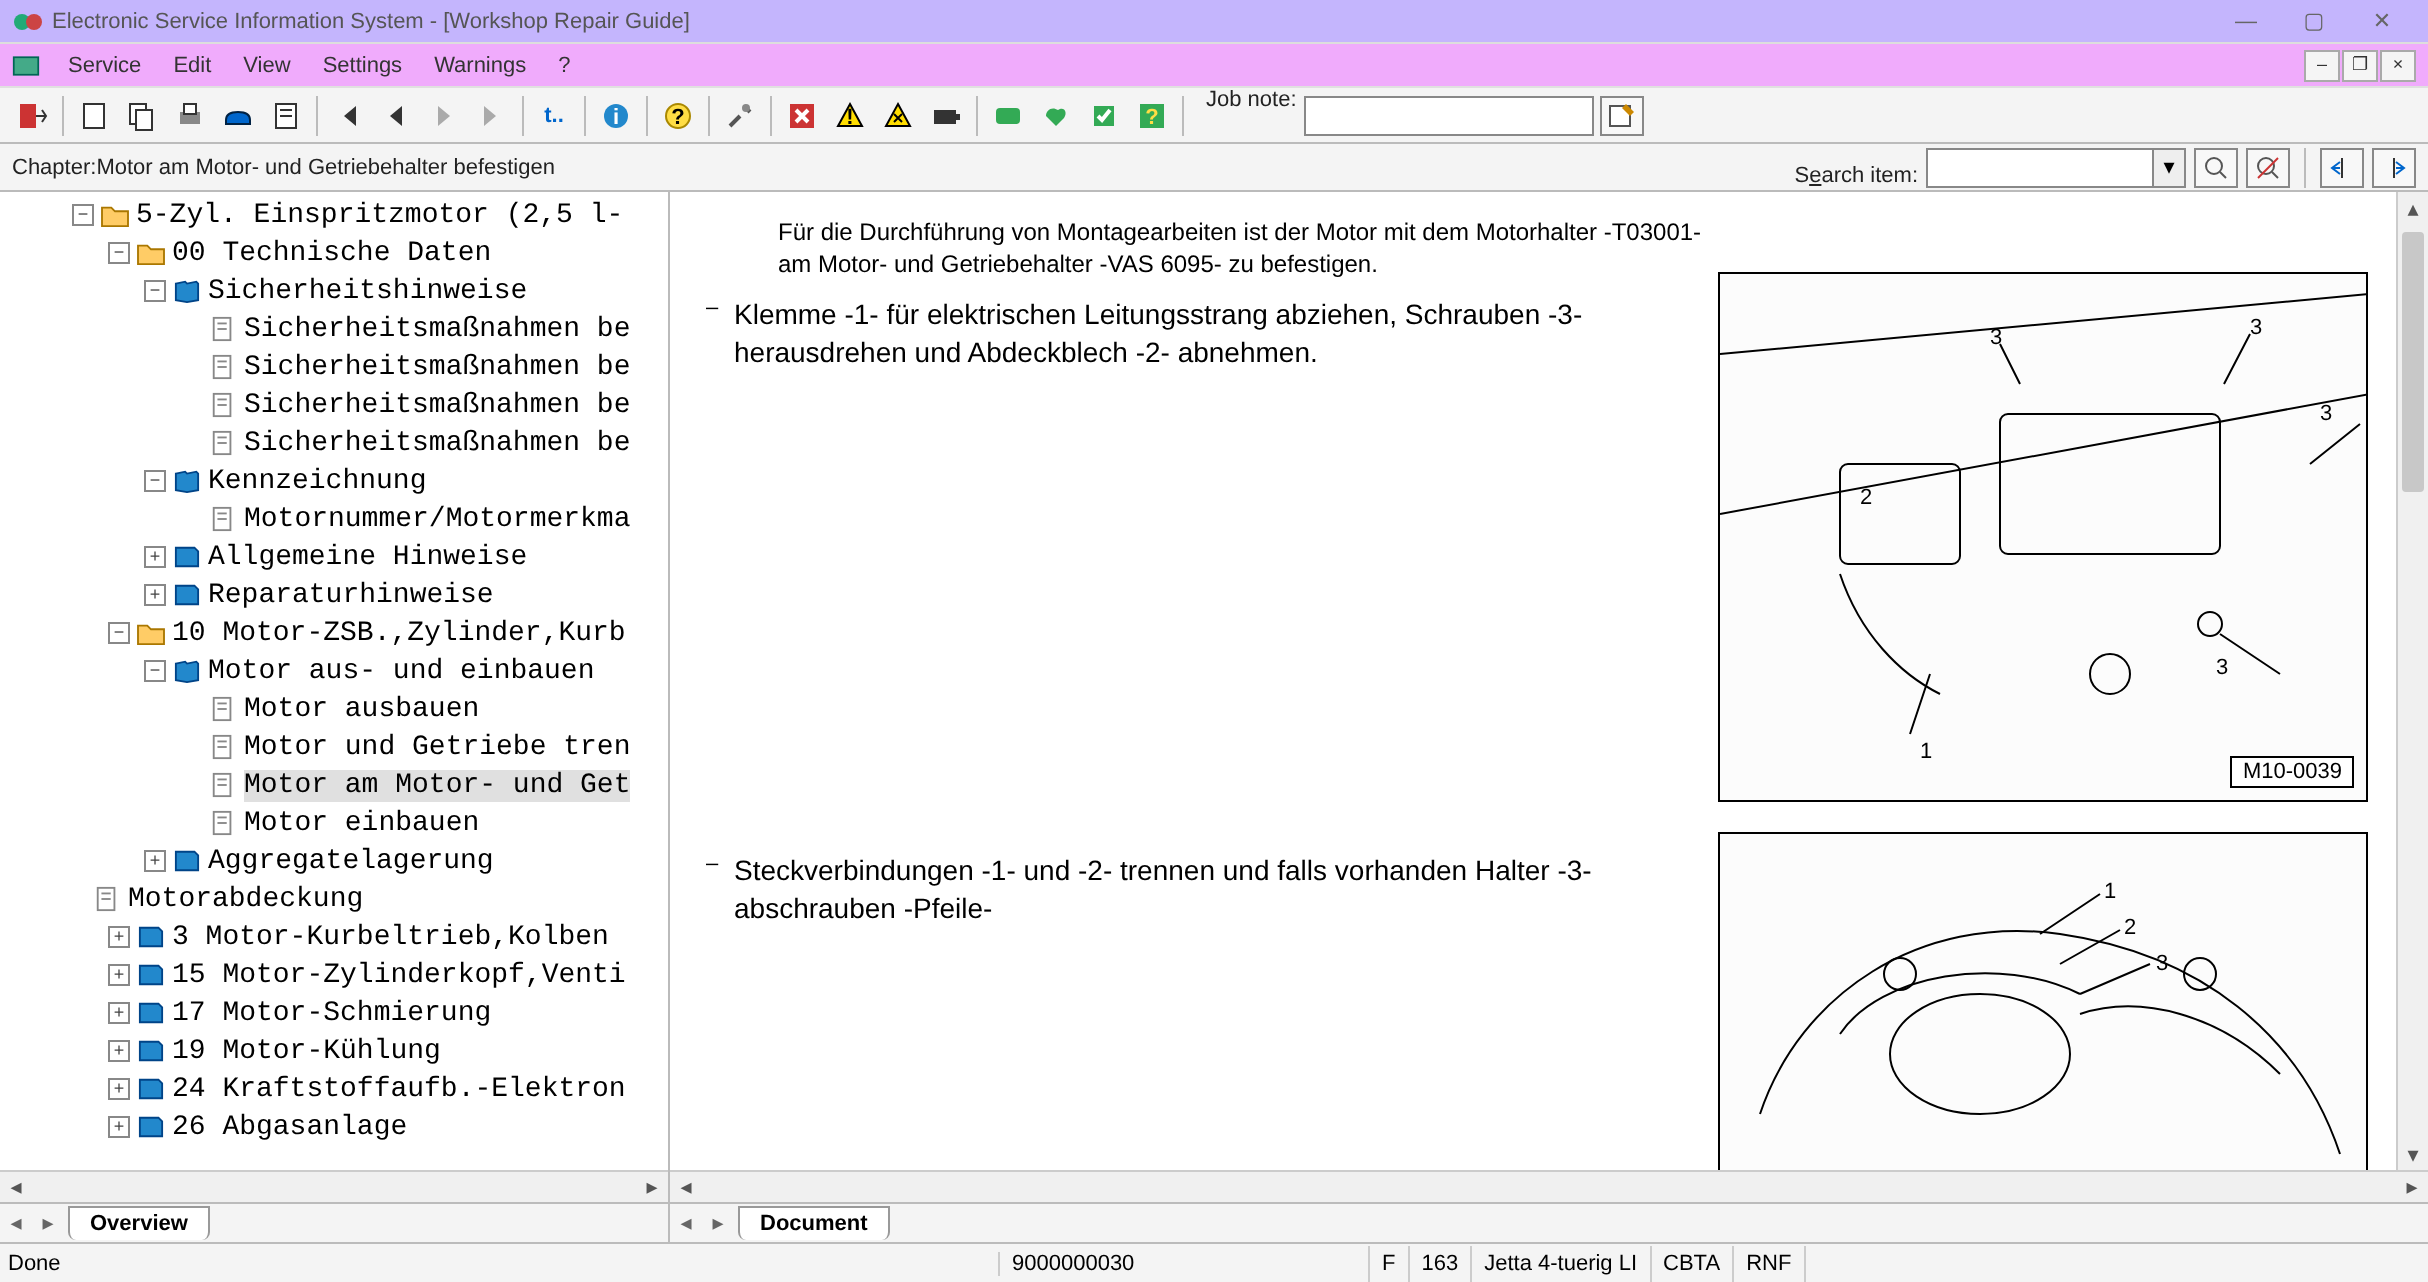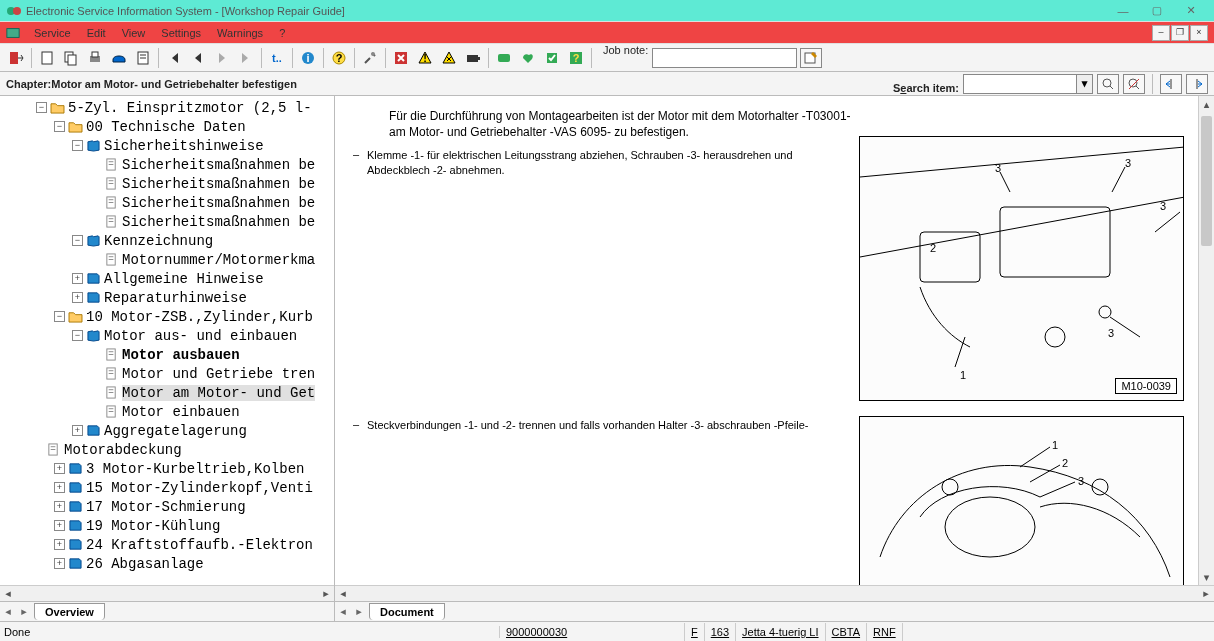--- a/index.html
+++ b/index.html
@@ -1,33 +1,33 @@
 <!DOCTYPE html>
 <html><head>
 <meta charset="utf-8">
 <style>
 *{box-sizing:border-box;margin:0;padding:0;font-family:"Segoe UI",Tahoma,sans-serif;font-size:11px;}
 body{width:1214px;height:641px;overflow:hidden;background:#fff;display:flex;flex-direction:column;}
-.title-bar{height:22px;background:#5eead4;display:flex;align-items:center;padding:0 6px;border-bottom:1px solid #ddd;}
+.title-bar{height:22px;background:#c4b5fd;display:flex;align-items:center;padding:0 6px;border-bottom:1px solid #ddd;}
 .title-bar .app-icon{width:16px;height:16px;margin-right:4px;position:relative;}
 .title-bar .app-icon svg{width:16px;height:16px;}
 .title-text{color:#555;}
 .win-btns{margin-left:auto;display:flex;gap:0;}
 .win-btn{width:34px;height:20px;display:flex;align-items:center;justify-content:center;color:#666;}
-.menu-bar{height:22px;background:#ef4444;display:flex;align-items:center;padding:0 6px;gap:12px;color:#333;border-bottom:1px solid #e0e0e0;position:relative;}
+.menu-bar{height:22px;background:#f0abfc;display:flex;align-items:center;padding:0 6px;gap:12px;color:#333;border-bottom:1px solid #e0e0e0;position:relative;}
 .menu-item{cursor:default;padding:2px 2px;}
 .mdi-btns{margin-left:auto;display:flex;gap:1px;}
 .mdi-btn{width:18px;height:16px;border:1px solid #aaa;display:flex;align-items:center;justify-content:center;background:#f5f5f5;font-size:9px;line-height:1;}
 .toolbar{height:28px;background:#f4f4f4;border-bottom:1px solid #bbb;display:flex;align-items:center;padding:0 4px;}
 .tbtn{width:22px;height:22px;margin:0 1px;display:flex;align-items:center;justify-content:center;border:1px solid transparent;position:relative;}
 .tsep{width:1px;height:20px;background:#bbb;margin:0 3px;}
 .job-note-lbl{margin:0 4px 16px 8px;color:#222;}
 .job-note-field{width:145px;height:20px;border:1px solid #888;background:#fff;}
 .job-note-btn{width:22px;height:20px;border:1px solid #888;margin-left:3px;display:flex;align-items:center;justify-content:center;background:#f8f8f8;}
-.chapter-bar{height:24px;background:#f4f4f4;border-bottom:1px solid #bbb;display:flex;align-items:center;padding:0 6px;font-weight:bold;}
+.chapter-bar{height:24px;background:#f4f4f4;border-bottom:1px solid #bbb;display:flex;align-items:center;padding:0 6px;}
 .chapter-text{color:#222;}
 .search-wrap{margin-left:auto;display:flex;align-items:flex-end;gap:4px;}
 .search-lbl{color:#222;}
 .search-lbl u{text-decoration:underline;}
 .search-combo{width:130px;height:20px;border:1px solid #888;background:#fff;display:flex;align-items:center;}
 .combo-btn{width:16px;height:18px;margin-left:auto;border-left:1px solid #888;display:flex;align-items:center;justify-content:center;background:#eee;}
 .sm-btn{width:22px;height:20px;border:1px solid #888;display:flex;align-items:center;justify-content:center;background:#f8f8f8;}
 .main{flex:1;display:flex;overflow:hidden;background:#fff;}
 .tree-pane{width:335px;border-right:1px solid #bbb;display:flex;flex-direction:column;overflow:hidden;}
 .tree-body{flex:1;overflow:hidden;background:#fff;padding:2px 0 0 0;font-family:Consolas,"Courier New",monospace;font-size:14px;}
@@ -40,32 +40,32 @@
 .tree-row.sel{background:transparent;}
 .tree-row.sel .tlabel{background:#e0e0e0;}
 .pane-tabs{height:20px;border-top:1px solid #bbb;display:flex;align-items:center;background:#f4f4f4;}
 .tab-arrow{width:16px;height:18px;display:flex;align-items:center;justify-content:center;color:#666;}
 .tab-label{padding:2px 10px;border:1px solid #999;border-bottom:none;background:#fff;font-weight:bold;margin-left:2px;border-radius:0 0 4px 4px;}
 .doc-pane{flex:1;display:flex;flex-direction:column;overflow:hidden;}
 .doc-body{flex:1;overflow:hidden;padding:12px 18px 0 18px;background:#fff;position:relative;}
 .doc-body p{font-size:12px;color:#000;margin-bottom:8px;line-height:1.35;margin-left:36px;}
 .bullet-row{display:flex;margin-bottom:8px;}
 .bullet-dash{width:14px;flex-shrink:0;text-align:left;color:#000;}
-.bullet-text{flex:1;font-size:11px;color:#000;line-height:1.35;}
+.bullet-text{flex:1;font-size:14px;color:#000;line-height:1.35;}
 .figure{width:325px;height:265px;border:1px solid #000;position:absolute;right:30px;background:#fcfcfc;overflow:hidden;}
 .fig1{top:40px;}
 .fig2{top:320px;height:180px;}
 .fig-label{position:absolute;bottom:6px;right:6px;border:1px solid #000;padding:1px 5px;background:#fff;font-size:11px;}
 .scrollbar-v{position:absolute;right:0;top:0;bottom:0;width:16px;background:#f0f0f0;border-left:1px solid #ccc;}
 .sb-thumb{position:absolute;left:2px;right:2px;top:20px;height:130px;background:#c8c8c8;border-radius:2px;}
 .sb-arrow{position:absolute;left:0;right:0;height:16px;display:flex;align-items:center;justify-content:center;color:#555;}
 .sb-arrow.up{top:0;}
 .sb-arrow.down{bottom:0;}
 .status-bar{height:20px;border-top:1px solid #bbb;background:#f4f4f4;display:flex;align-items:center;font-size:11px;}
-.st-cell{padding:0 6px;border-right:1px solid #ccc;height:18px;display:flex;align-items:center;text-decoration:underline;}
+.st-cell{padding:0 6px;border-right:1px solid #ccc;height:18px;display:flex;align-items:center;}
 .st-left{width:500px;border-right:1px solid #ccc;padding-left:4px;}
 .hscroll{height:16px;background:#f0f0f0;border-top:1px solid #ccc;position:relative;}
 .hscroll .hs-arrow{position:absolute;top:0;width:16px;height:14px;display:flex;align-items:center;justify-content:center;color:#555;}
 .hscroll .hs-arrow.left{left:0;}
 .hscroll .hs-arrow.right{right:0;}
 </style>
 </head>
 <body>
 
 <div class="title-bar">
@@ -410,21 +410,21 @@
 
       <div class="tree-row" style="padding-left:72px;">
           <span class="expander">−</span>
           <span class="ticon bluebook">
             <svg viewBox="0 0 16 14">
               <path d="M2 3 L7 2 L8 3 L13 2 L14 3 L14 12 L8 13 L2 12 Z" fill="#28c" stroke="#048"></path>
             </svg>
           </span>
           <span class="tlabel">Motor aus- und einbauen</span>
         </div>
-      <div class="tree-row" style="padding-left:90px;font-weight:bold;">
+      <div class="tree-row" style="padding-left:90px;">
           <span class="exp-space"></span>
           <span class="ticon page">
             <svg viewBox="0 0 16 14">
               <rect x="3" y="1" width="9" height="12" fill="#fff" stroke="#888"></rect>
               <line x1="5" y1="4" x2="10" y2="4" stroke="#888"></line>
               <line x1="5" y1="7" x2="10" y2="7" stroke="#888"></line>
             </svg>
           </span>
           <span class="tlabel">Motor ausbauen</span>
         </div>

